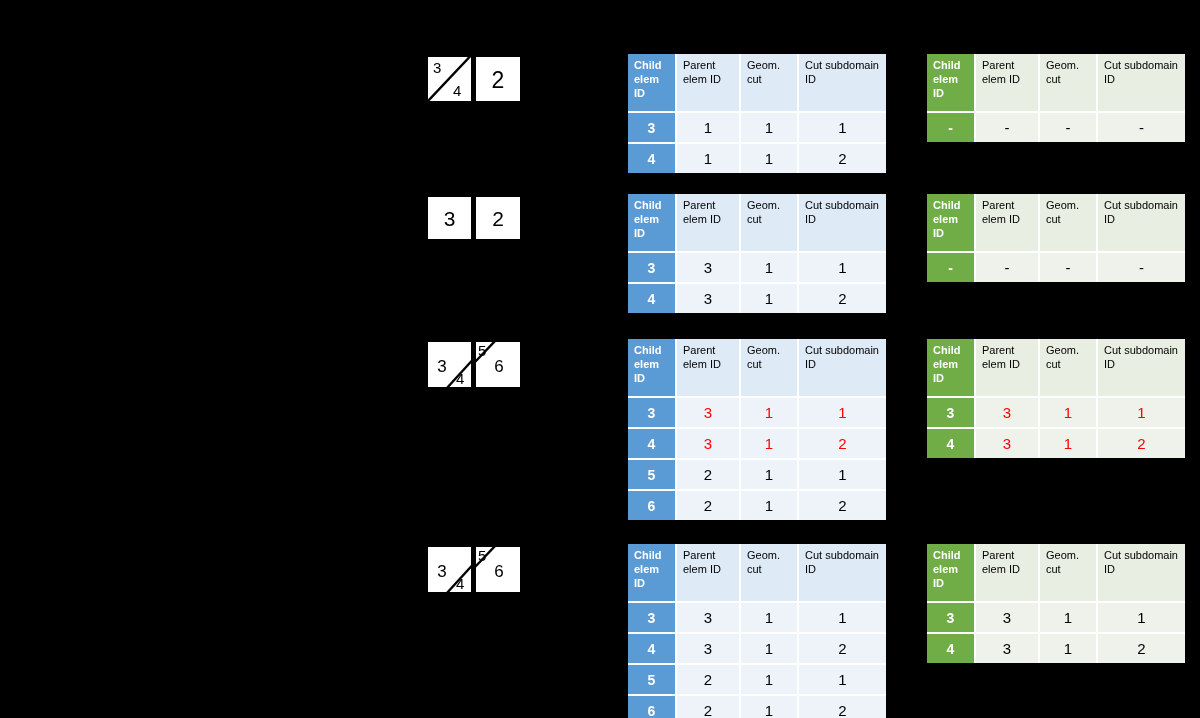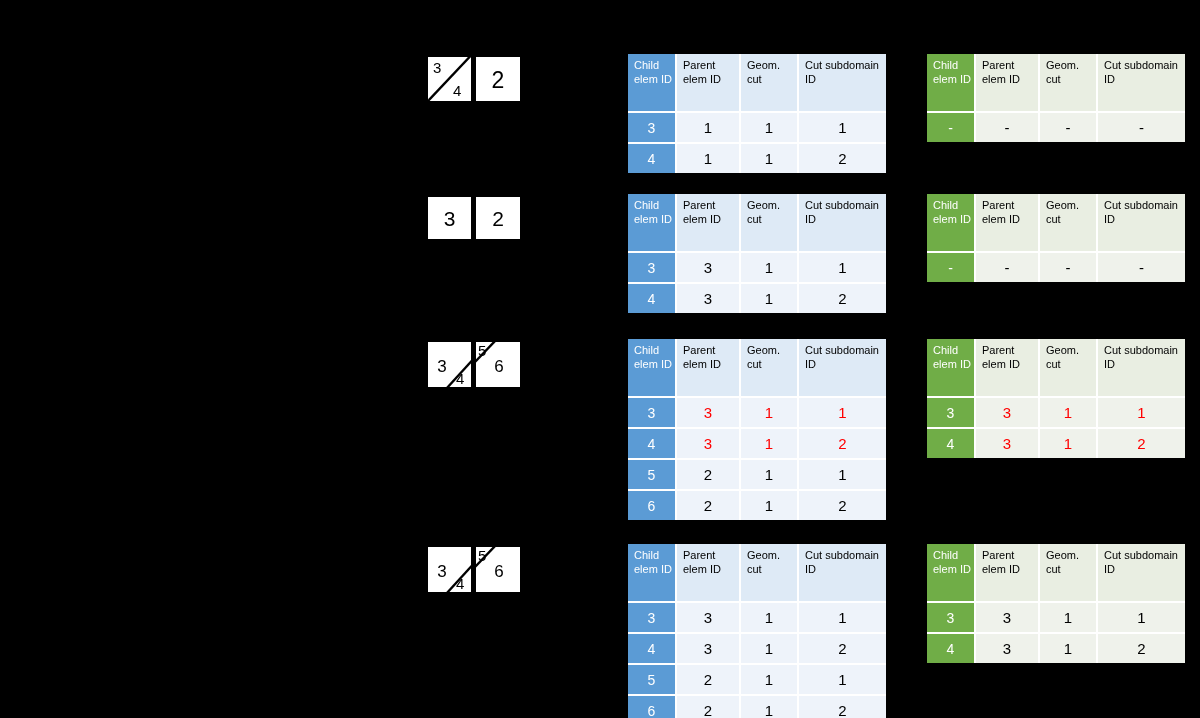--- a/index.html
+++ b/index.html
@@ -31,21 +31,21 @@
   .tbl th, .tbl td { border:2px solid #ffffff; }
   .tbl th {
     height:50px; vertical-align:top; text-align:left;
     font-size:11px; font-weight:normal; line-height:1.25;
     padding:5px 3px 2px 6px; color:#000;
   }
   .tbl td {
     height:29px; text-align:center; vertical-align:middle;
     font-size:15px; color:#000; padding:0 2px;
   }
-  .tbl th:first-child, .tbl td:first-child { font-weight:normal; color:#fff; }
+  .tbl th:first-child, .tbl td:first-child { font-weight:bold; color:#fff; }
   .tbl td:first-child { font-size:14px; }
 
   .blue  th:first-child, .blue  td:first-child { background:var(--blue-accent,#5B9BD5); }
   .blue  th + th { background:var(--blue-header-light,#DEEAF6); }
   .blue  td + td { background:var(--blue-body-light,#EEF3FA); }
   .green th:first-child, .green td:first-child { background:var(--green-accent,#70AD47); }
   .green th + th { background:var(--green-header-light,#E9EEE2); }
   .green td + td { background:var(--green-body-light,#EFF2EB); }
 
   .tbl td.red { color:var(--highlight-red,#FF0000); }

